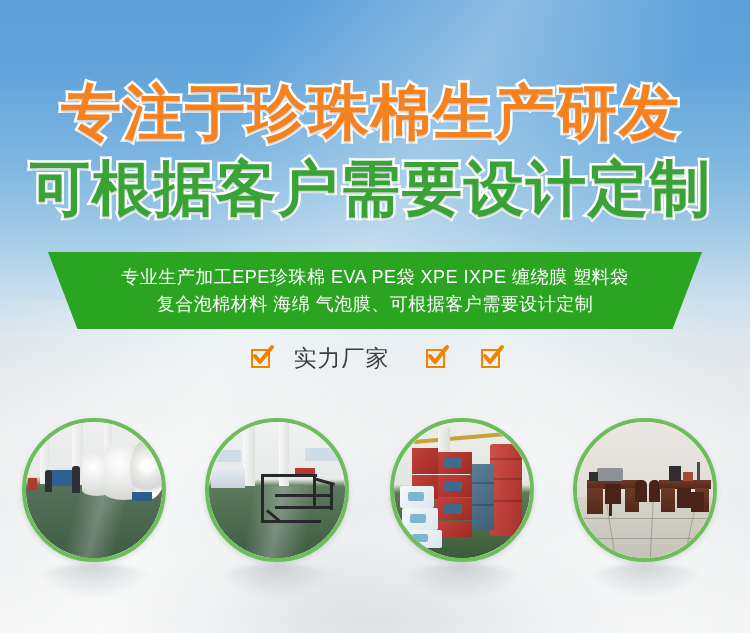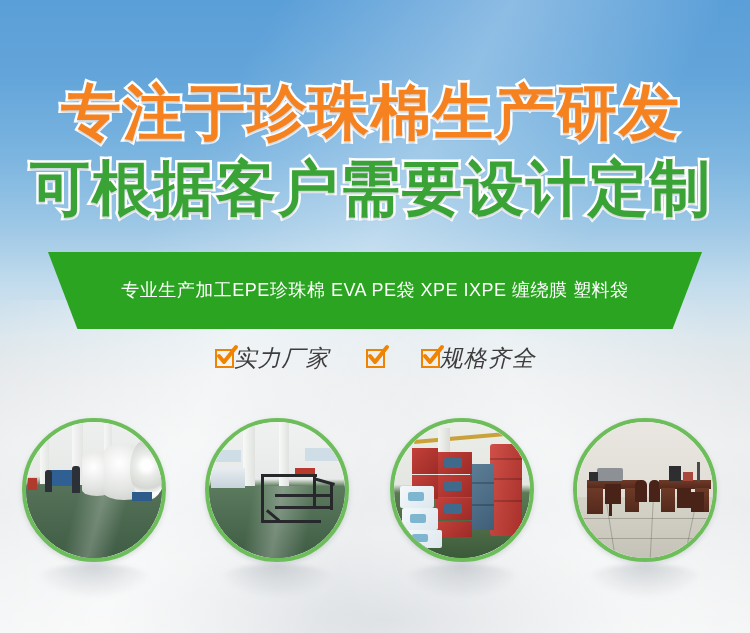--- a/index.html
+++ b/index.html
@@ -66,21 +66,21 @@
   .gb-line{
     color:#ffffff;font-size:18px;line-height:27px;white-space:nowrap;
     letter-spacing:.5px;font-weight:normal;
   }
 
   
   #features{
     position:absolute;left:0;right:0;top:341px;height:34px;
     display:flex;align-items:center;justify-content:center;gap:36px;
   }
-  .feature{display:flex;align-items:center;gap:0;font-style:italic;}
+  .feature{display:flex;align-items:center;gap:24px;}
   .chk{
     width:19px;height:19px;flex:0 0 19px;position:relative;
     border:2px solid #f08300;box-sizing:border-box;background:transparent;
   }
   .chk svg{position:absolute;left:-2px;top:-7px;width:24px;height:24px;}
   .feature-label{
     font-size:23px;line-height:26px;color:#3d3d3d;white-space:nowrap;
     letter-spacing:1px;
   }
 
@@ -148,20 +148,21 @@
 <div id="banner">
 
   <div class="sky-sheen"></div>
   <div class="floor-sheen"></div>
 
   <div class="headline" id="hl1">专注于珍珠棉生产研发</div>
   <div class="headline" id="hl2">可根据客户需要设计定制</div>
 
   <div id="green-banner">
     <div class="gb-line">专业生产加工EPE珍珠棉  EVA   PE袋  XPE  IXPE  缠绕膜 塑料袋</div>
+    <div class="gb-line">复合泡棉材料 海绵 气泡膜、可根据客户需要设计定制</div>
   </div>
 
   <div id="features">
 
     <div class="feature">
       <span class="chk">
         <svg viewBox="0 0 24 24" aria-hidden="true">
           <path d="M4 12 L9 18 L21 3" fill="none" stroke="#f08300" stroke-width="4" stroke-linecap="round" stroke-linejoin="round"></path>
         </svg>
       </span>
@@ -176,21 +177,20 @@
       </span>
     </div>
 
 
     <div class="feature">
       <span class="chk">
         <svg viewBox="0 0 24 24" aria-hidden="true">
           <path d="M4 12 L9 18 L21 3" fill="none" stroke="#f08300" stroke-width="4" stroke-linecap="round" stroke-linejoin="round"></path>
         </svg>
       </span>
-      <span class="feature-label">规格齐全</span>
     </div>
 
   </div>
 
   <div id="photos">
 
     <div class="photo-wrap" style="left:22px;">
       <div class="photo">
         <div class="scene">
           <div class="s1-bg"></div>

